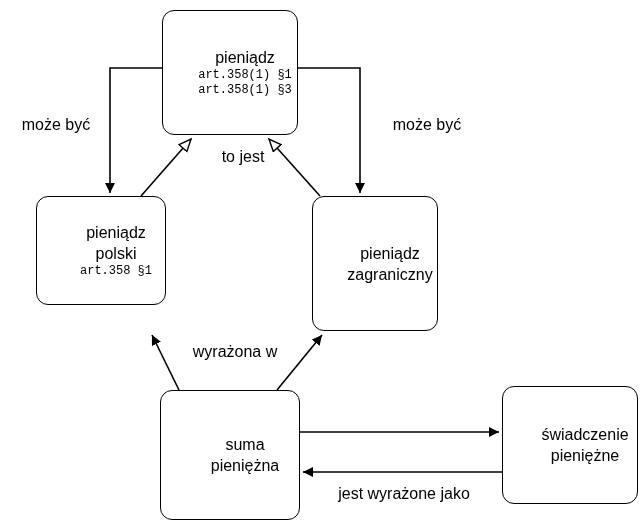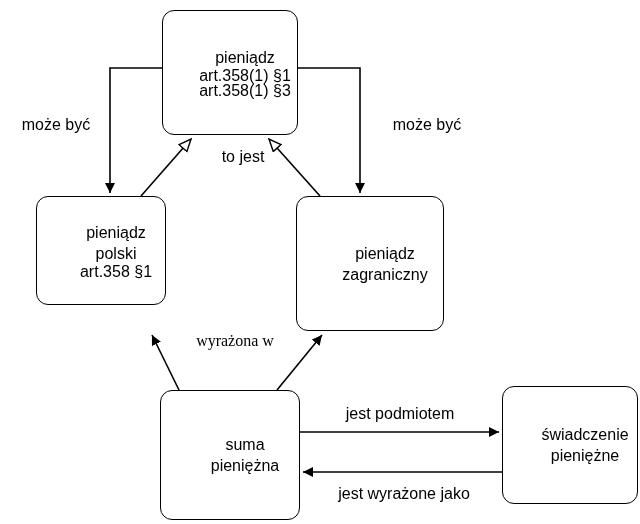--- a/index.html
+++ b/index.html
@@ -35,46 +35,47 @@
     text-align: center;
     color: #000000;
     padding-left: 30px;
   }
   .node .title {
     font-size: 16px;
     line-height: 21px;
     display: block;
   }
   .node .subline {
-    font-size: 16px;
+    font-size: 12px;
     line-height: 15px;
     display: block;
+    font-family: Liberation Mono, monospace;
   }
   .edge-label {
     position: absolute;
     transform: translate(-50%, -50%);
     font-size: 16px;
     color: #000000;
     white-space: nowrap;
   }
   
   #node-pieniadz            { left: 162px; top: 10px;  width: 136px; height: 125px; }
   #node-pieniadz-polski     { left: 36px;  top: 196px; width: 130px; height: 109px; }
-  #node-pieniadz-zagraniczny{ left: 296px; top: 196px; width: 148px; height: 135px; }
+  #node-pieniadz-zagraniczny{ left: 312px; top: 196px; width: 126px; height: 135px; }
   #node-suma-pieniezna      { left: 160px; top: 390px; width: 140px; height: 130px; align-items: flex-end; }
   #node-swiadczenie         { left: 502px; top: 386px; width: 136px; height: 118px; justify-content: center; }
   #node-pieniadz-polski .title,
   #node-pieniadz-zagraniczny .title,
   #node-suma-pieniezna .title,
   #node-swiadczenie .title { max-width: 110px; }
   
   #label-moze-byc-left    { left: 56px;  top: 125px; }
   #label-moze-byc-right   { left: 427px; top: 125px; }
   #label-to-jest          { left: 243px; top: 157px; }
-  #label-wyrazona-w       { left: 235px; top: 341px; font-family: Liberation Serif, serif; }
+  #label-wyrazona-w       { left: 235px; top: 352px; }
   #label-jest-podmiotem   { left: 400px; top: 414px; }
   #label-jest-wyrazone    { left: 404px; top: 494px; }
 </style>
 </head>
 <body>
 
 <div class="canvas">
 
   <svg class="edges-layer" width="640" height="524" viewBox="0 0 640 524" xmlns="http://www.w3.org/2000/svg">
     <defs>
@@ -123,16 +124,15 @@
   </div>
 
   <div class="node" id="node-swiadczenie">
     <span class="title">świadczenie pieniężne</span>
   </div>
 
   <div class="edge-label" id="label-moze-byc-left">może być</div>
   <div class="edge-label" id="label-moze-byc-right">może być</div>
   <div class="edge-label" id="label-to-jest">to jest</div>
   <div class="edge-label" id="label-wyrazona-w">wyrażona w</div>
-  <div class="edge-label" id="label-jest-podmiotem">jest podmiotem</div>
   <div class="edge-label" id="label-jest-wyrazone">jest wyrażone jako</div>
 
 </div>
 
 </body></html>

